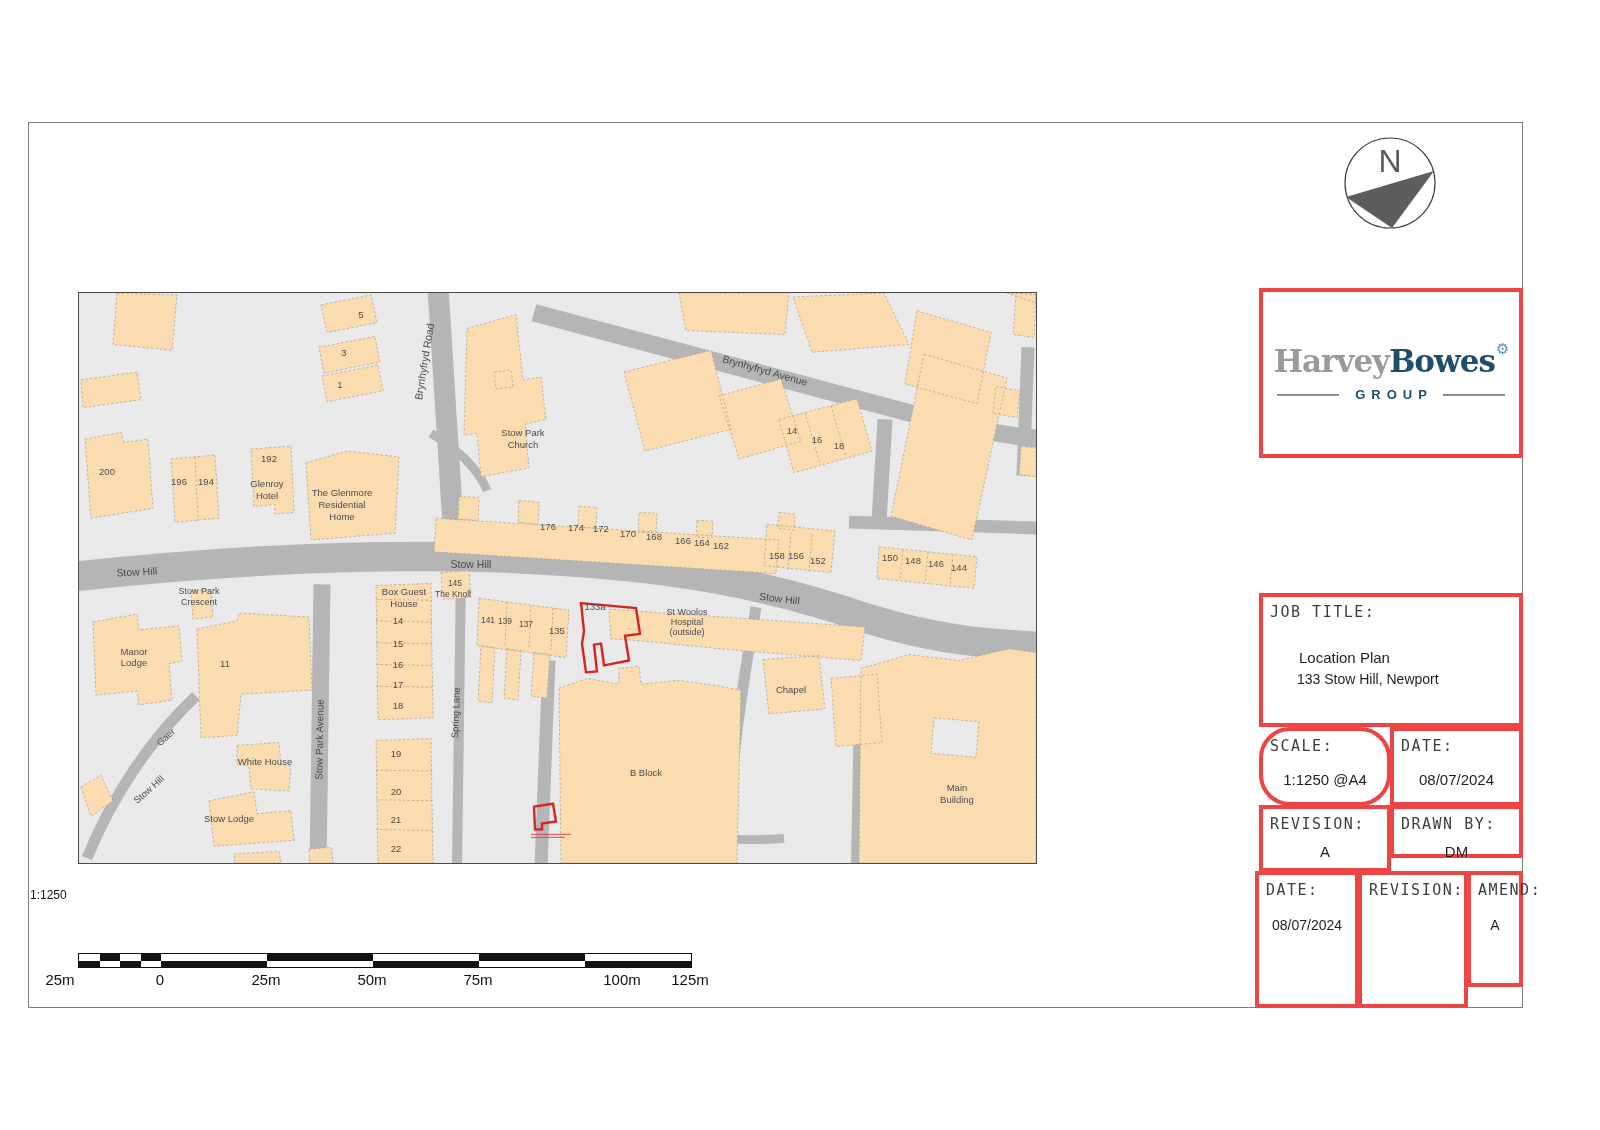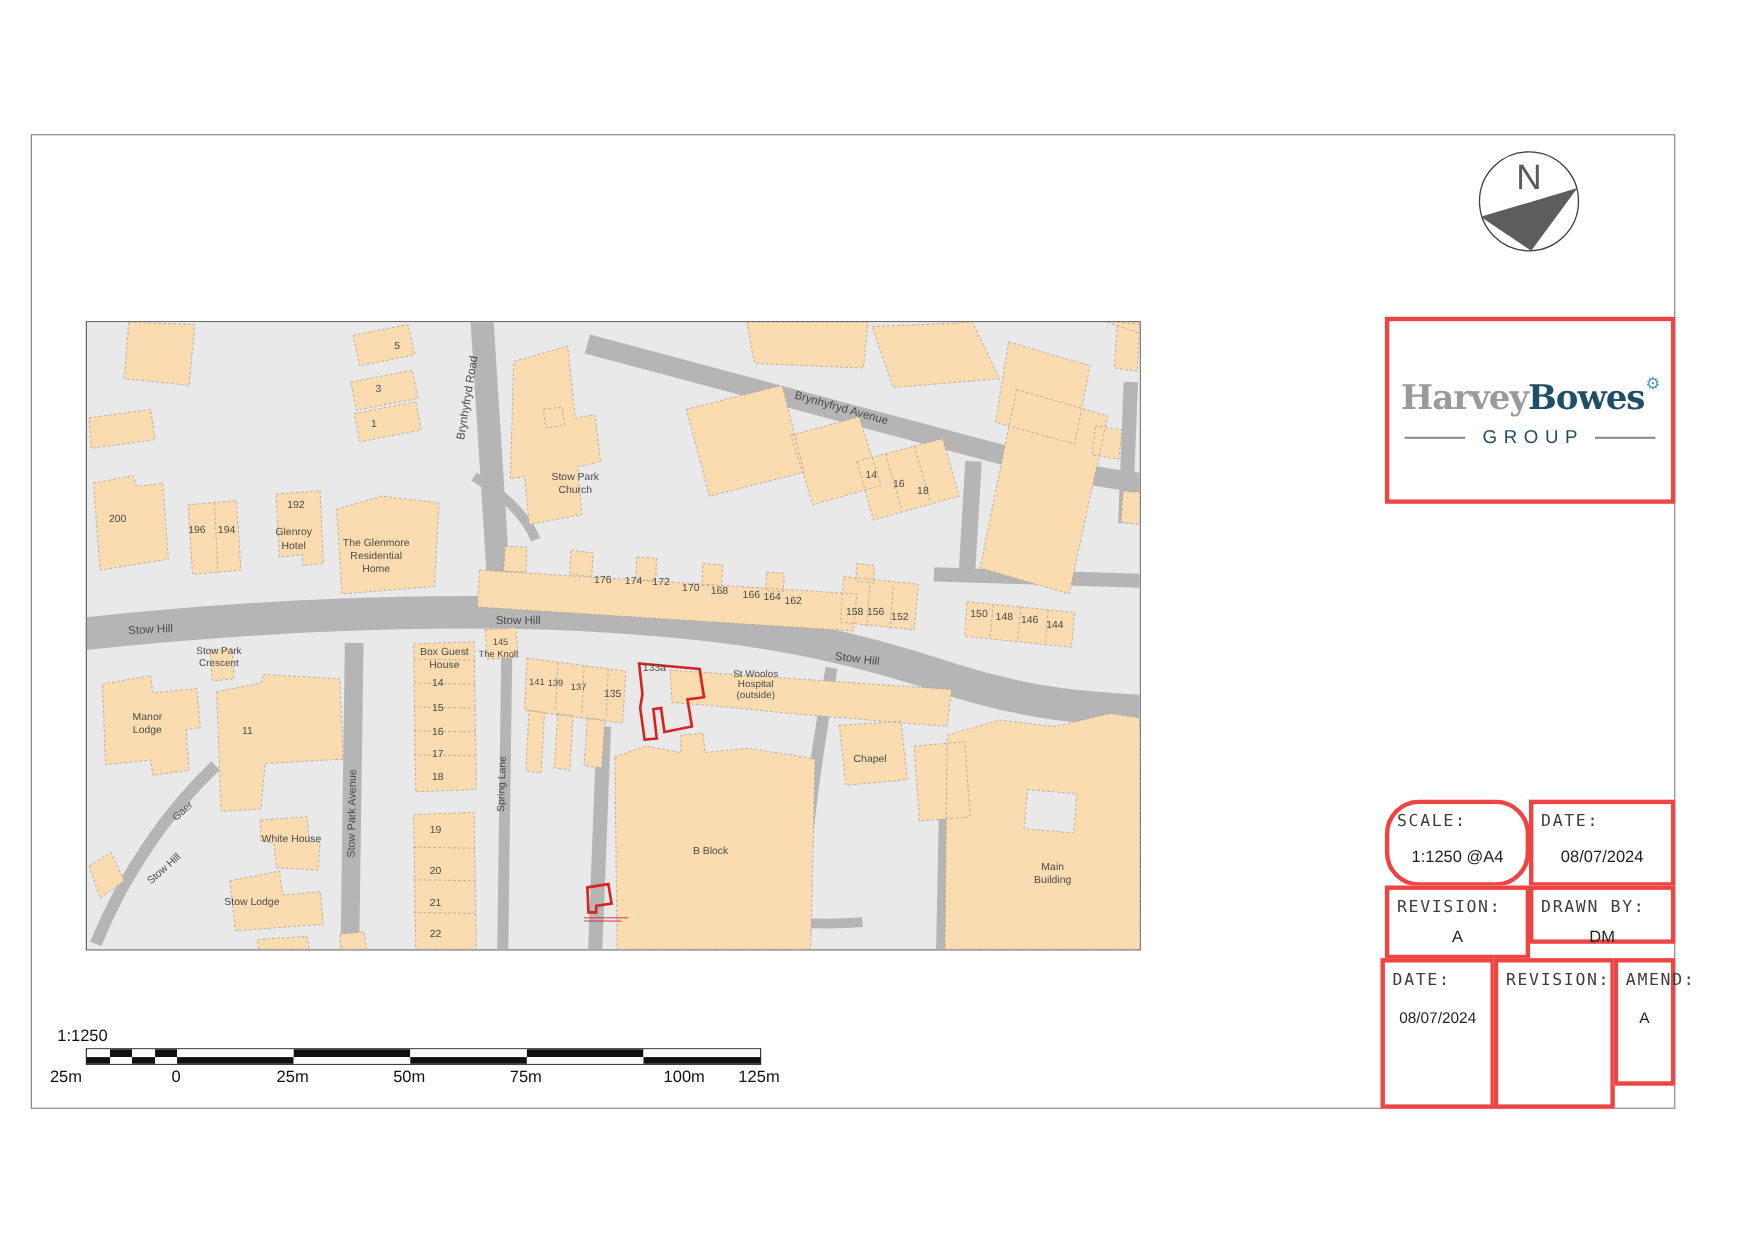--- a/index.html
+++ b/index.html
@@ -26,24 +26,24 @@
   .val{font-size:15px;color:#1f1f1f;position:absolute;white-space:nowrap;}
   .vcenter{left:0;right:0;text-align:center;}
   .logoarea{position:absolute;left:0;right:0;top:50px;text-align:center;}
   .logoname{font-family:"DejaVu Serif",serif;font-weight:bold;font-size:31px;letter-spacing:-1px;line-height:1;}
   .lg1{color:var(--logo1,#9a9a9a);}
   .lg2{color:var(--logo2,#1f4e69);}
   .gear{font-size:15px;color:var(--logo3,#4d96c5);vertical-align:18px;margin-left:1px;
         font-family:"DejaVu Sans",sans-serif;}
   .grouprow{display:flex;align-items:center;margin:10px 14px 0 14px;}
   .gline{flex:1;border-top:2px solid #8f8f8f;height:0;}
-  .grouptxt{font-size:17px;font-weight:normal;letter-spacing:6px;color:var(--logo2,#1f4e69);
+  .grouptxt{font-size:13px;font-weight:bold;letter-spacing:6px;color:var(--logo2,#1f4e69);
             margin:0 10px 0 16px;}
   
-  .ratio{position:absolute;left:30px;top:933px;font-size:15px;color:#111;padding-left:22px;}
+  .ratio{position:absolute;left:30px;top:888px;font-size:12px;color:#111;}
   .sbar{position:absolute;left:78px;top:953px;width:612px;height:13px;
         border:1px solid #111;box-sizing:content-box;background:#fff;}
   .srow{display:flex;height:6.5px;}
   .srow span{display:block;height:100%;}
   .c4{width:20.5px;} .c25{width:106px;}
   .cw{background:#fff;} .cb{background:#111;}
   .tick{position:absolute;top:971px;font-size:15px;color:#111;transform:translateX(-50%);}
 </style>
 </head>
 <body>
@@ -170,20 +170,25 @@
       </div>
       <div class="grouprow">
         <span class="gline"></span>
         <span class="grouptxt">GROUP</span>
         <span class="gline"></span>
       </div>
     </div>
   </div>
 
 
+  <div class="tb" style="left:1259px;top:593px;width:264px;height:134px;">
+    <span class="cadlab">JOB TITLE:</span>
+    <span class="val" style="left:36px;top:52px;">Location Plan</span>
+    <span class="val" style="left:34px;top:74px;font-size:14px;">133 Stow Hill, Newport</span>
+  </div>
 
   <div class="tb" style="left:1259px;top:727px;width:132px;height:79px;border-radius:31px;">
     <span class="cadlab">SCALE:</span>
     <span class="val vcenter" style="top:40px;">1:1250 @A4</span>
   </div>
   <div class="tb" style="left:1390px;top:727px;width:133px;height:79px;">
     <span class="cadlab">DATE:</span>
     <span class="val vcenter" style="top:40px;">08/07/2024</span>
   </div>
 

